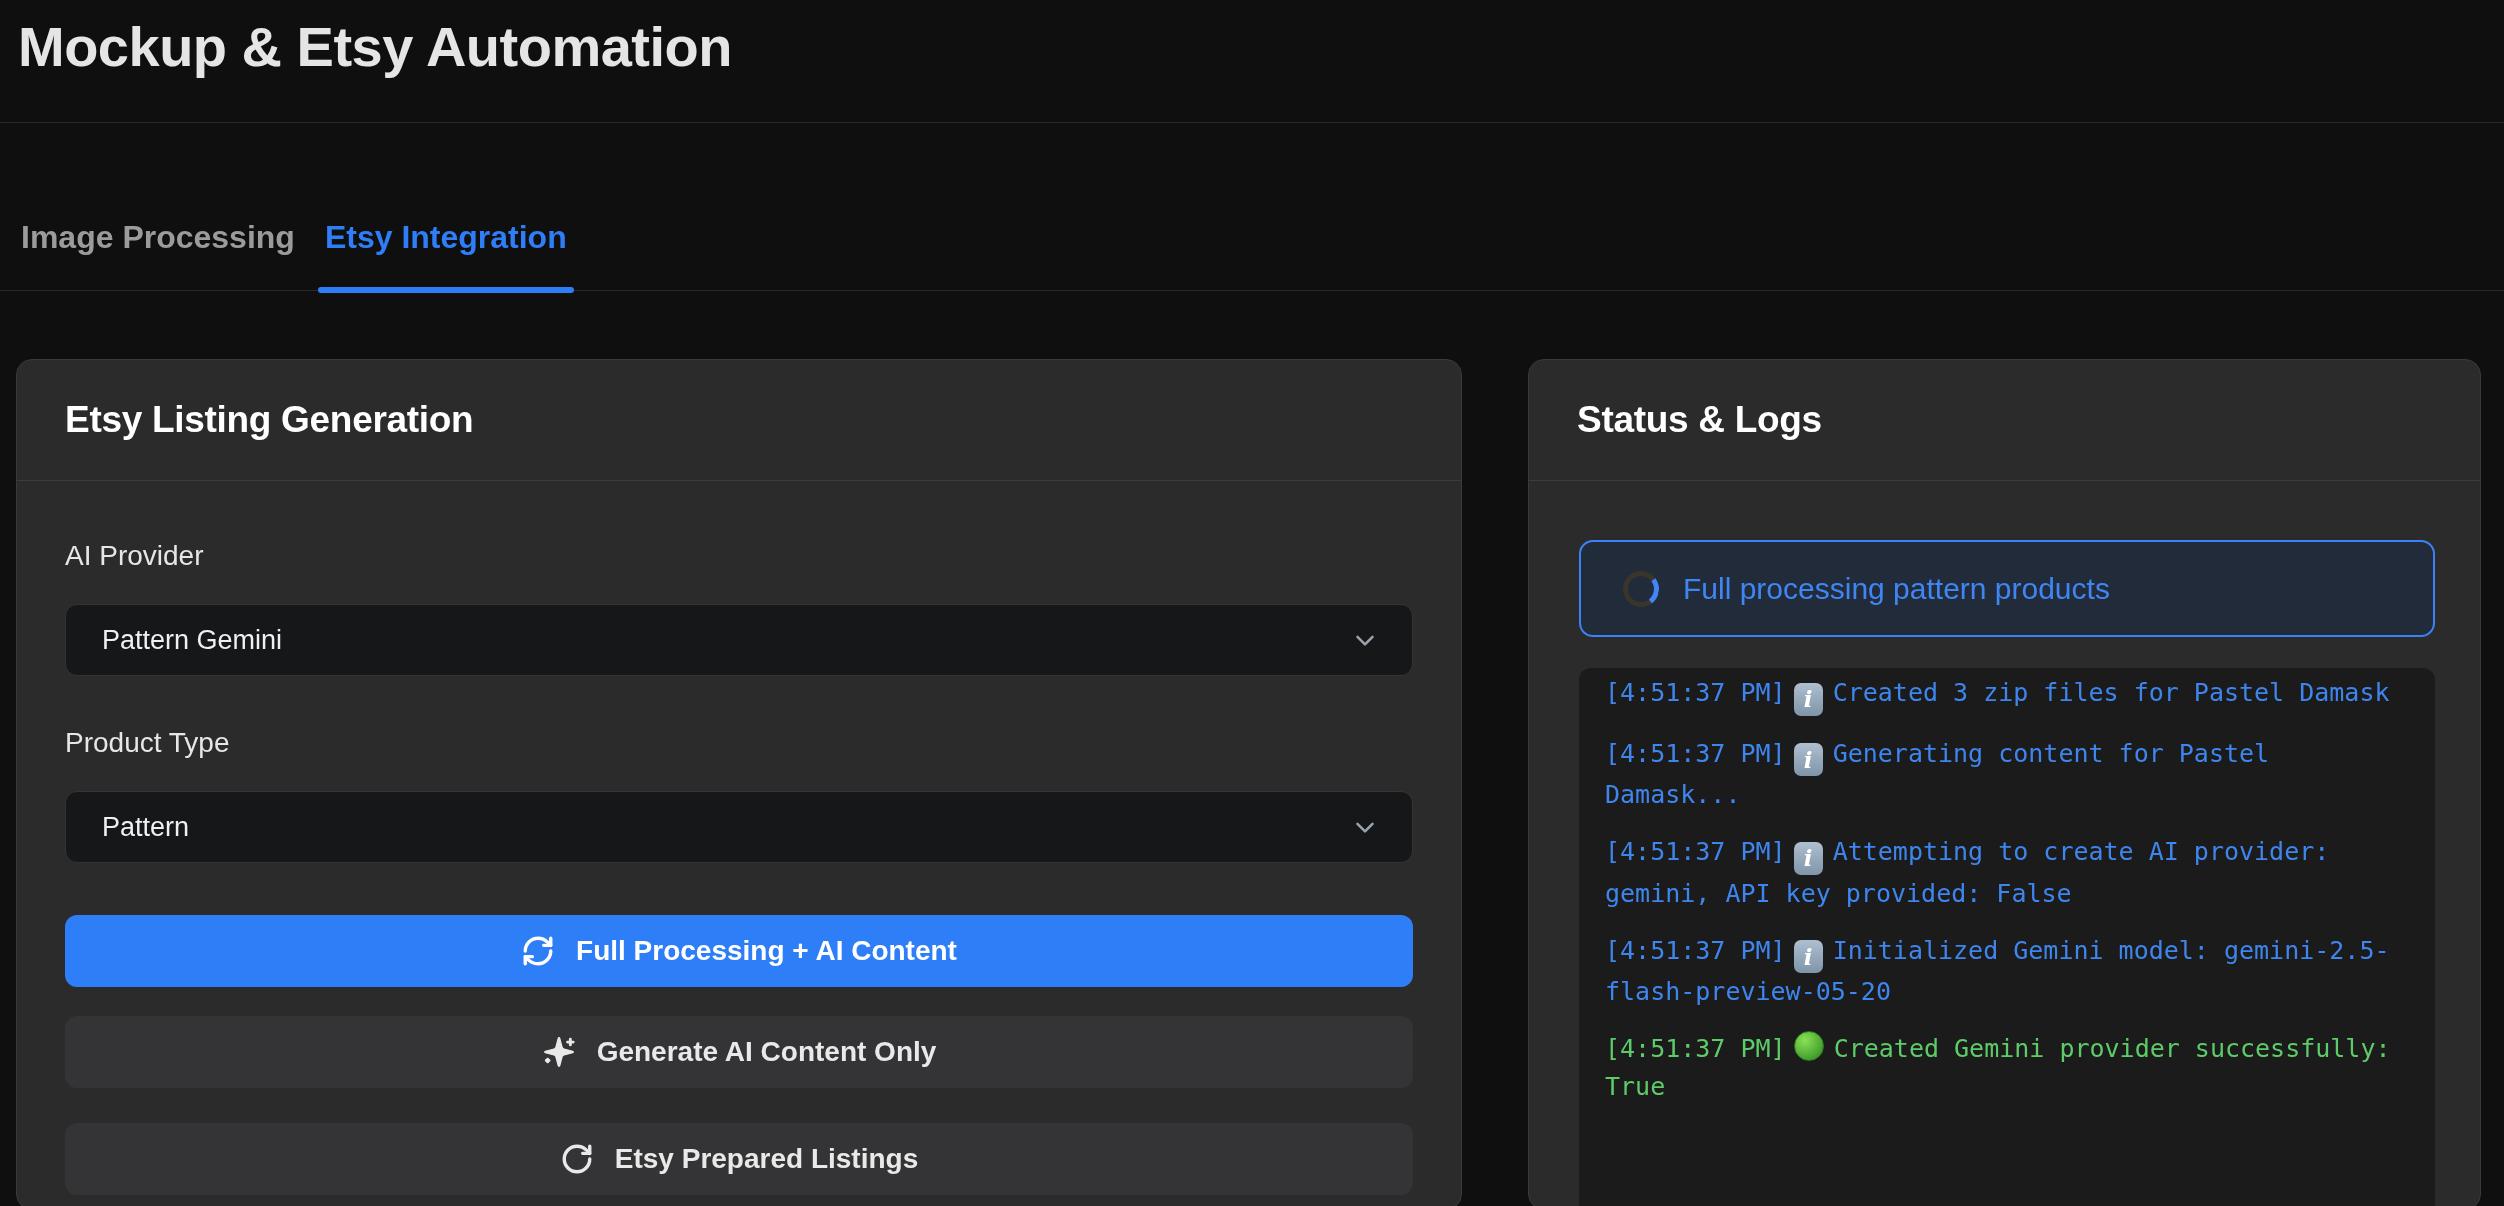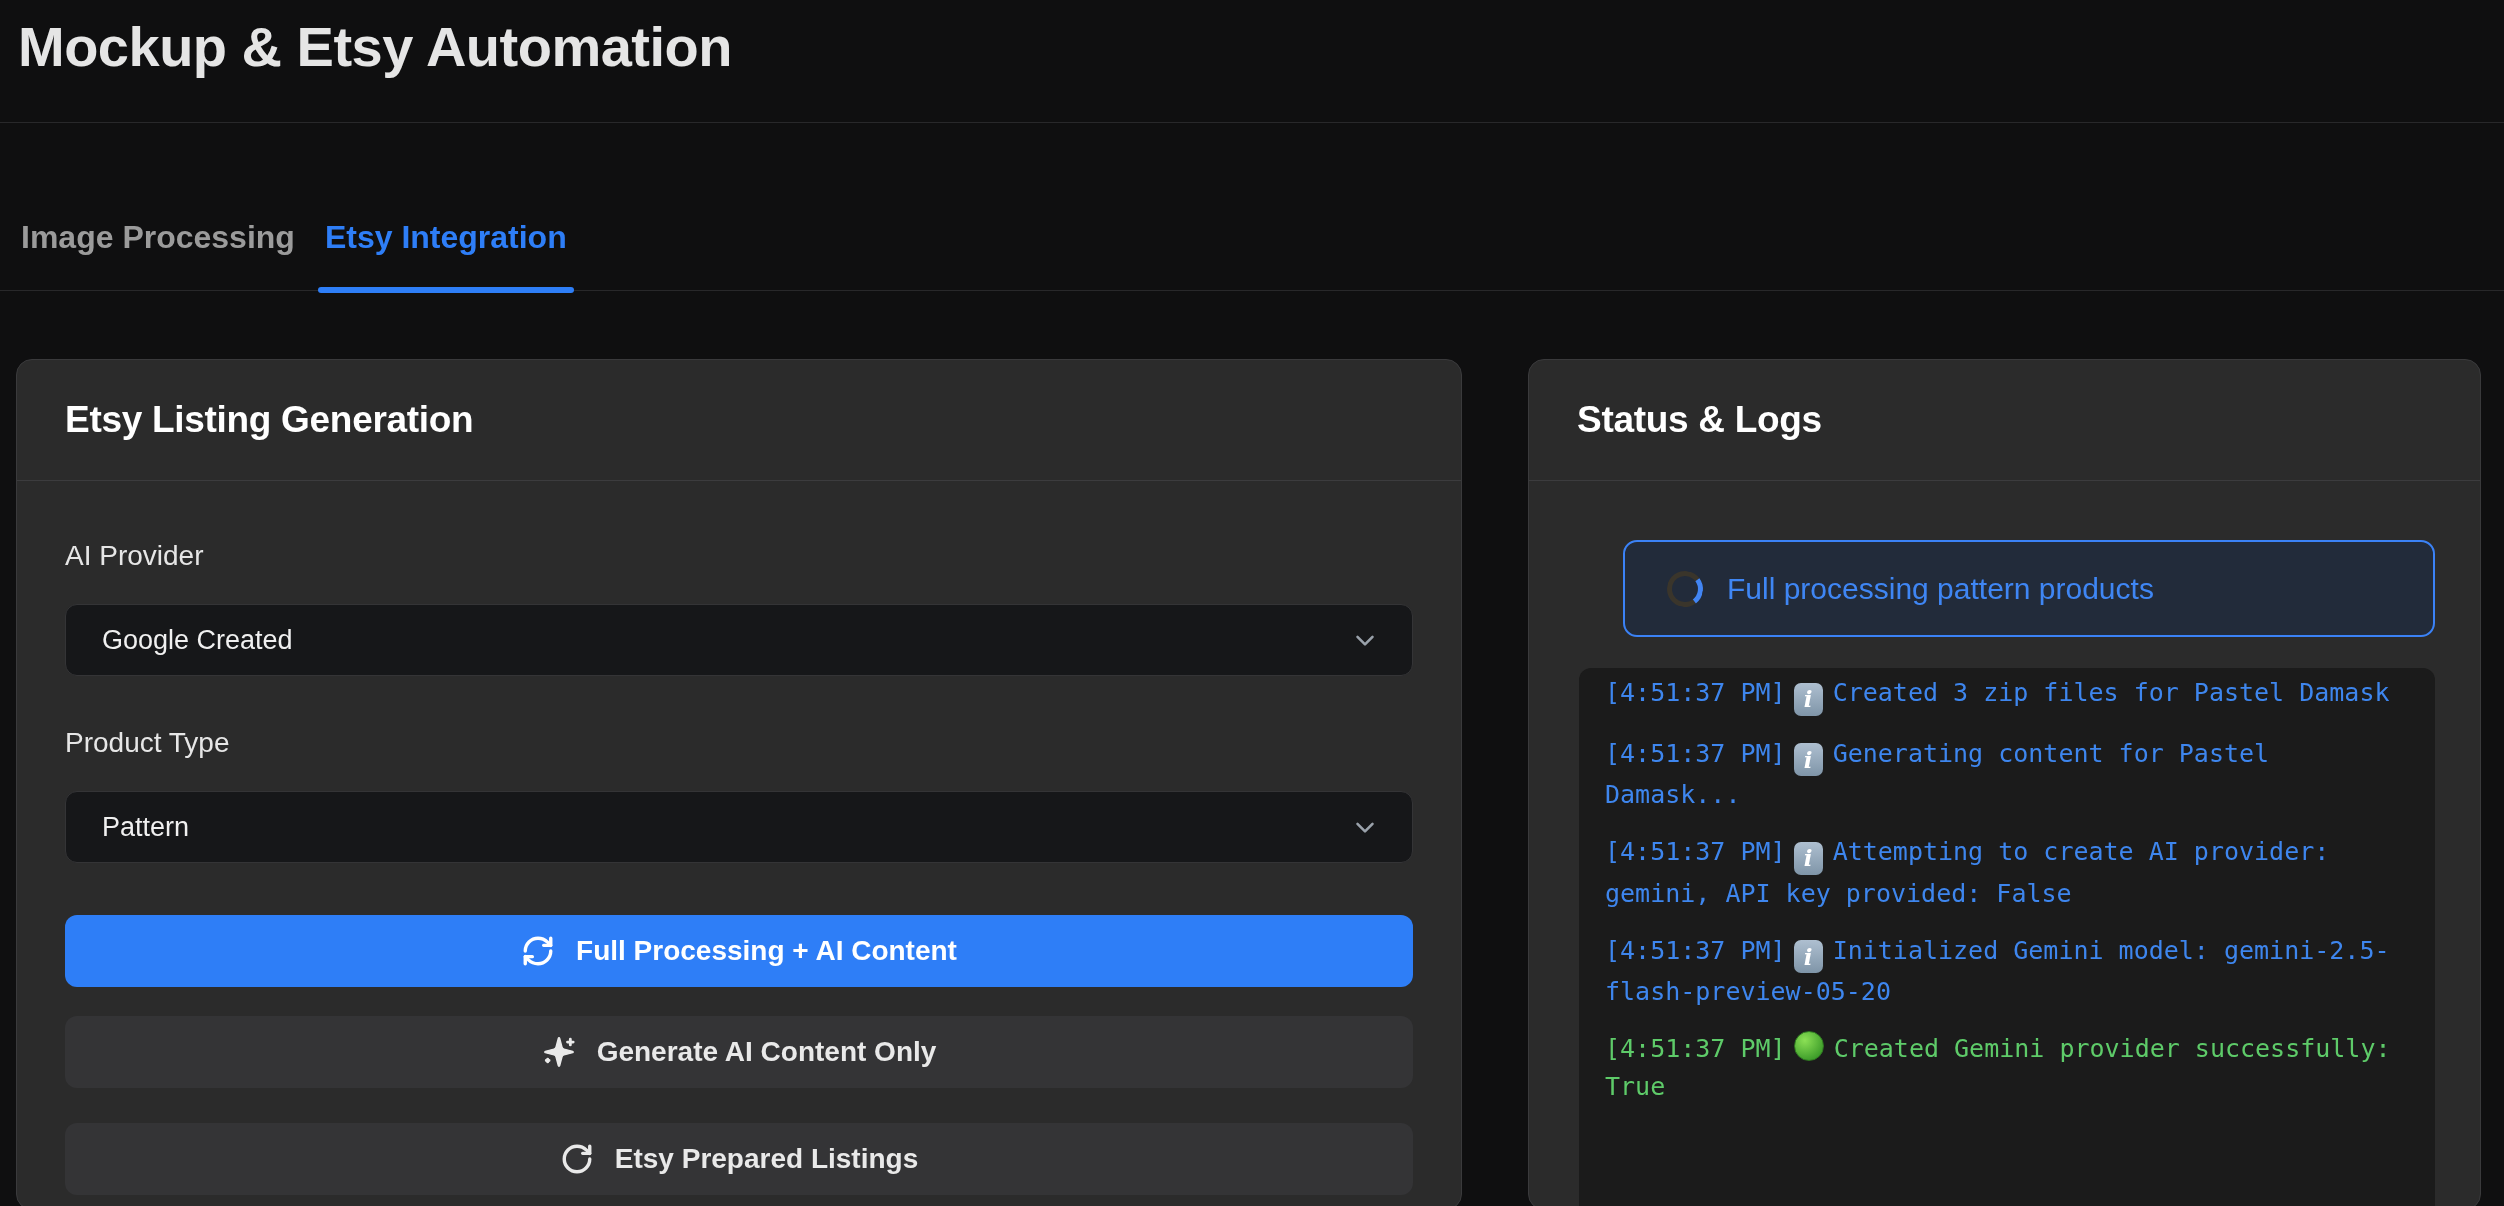--- a/index.html
+++ b/index.html
@@ -62,21 +62,21 @@
   .btn.primary { margin-top: 52px; background: #2e7ef7; color: #ffffff; }
   .btn.secondary { background: #343436; color: #e9e9e9; }
   .btn.b2 { margin-top: 29px; }
   .btn.b3 { margin-top: 35px; }
 
   
   .right-body { padding: 59px 45px 0 50px; }
   .status-banner {
     height: 97px; border: 2px solid #3b82f6; border-radius: 14px;
     background: #222b3a; display: flex; align-items: center;
-    padding: 0 30px 0 42px; gap: 24px; margin-left: 44px;
+    padding: 0 30px 0 42px; gap: 24px;
   }
   .spinner {
     width: 36px; height: 36px; border-radius: 50%;
     border: 5px solid #3a352b; border-right-color: #4285f4;
     transform: rotate(8deg); flex: 0 0 auto;
   }
   .status-text { font-size: 30px; color: #3f86f4; }
 
   .log-box {
     margin-top: 31px; height: 600px;
@@ -123,21 +123,21 @@
   <div class="cards">
 
     <section class="card left">
       <div class="card-header">
         <div class="card-title">Etsy Listing Generation</div>
       </div>
       <div class="card-body">
 
         <div class="field-label first">AI Provider</div>
         <div class="select">
-          <span class="select-value">Google Created</span>
+          <span class="select-value">Pattern Gemini</span>
           <span>
             <svg class="chevron" viewBox="0 0 28 28" fill="none" stroke="#9aa2ab" stroke-width="2.4" stroke-linecap="round" stroke-linejoin="round">
                 <polyline points="7,11 14,18 21,11"></polyline>
               </svg>
           </span>
         </div>
 
         <div class="field-label gap50">Product Type</div>
         <div class="select">
           <span class="select-value">Pattern</span>

